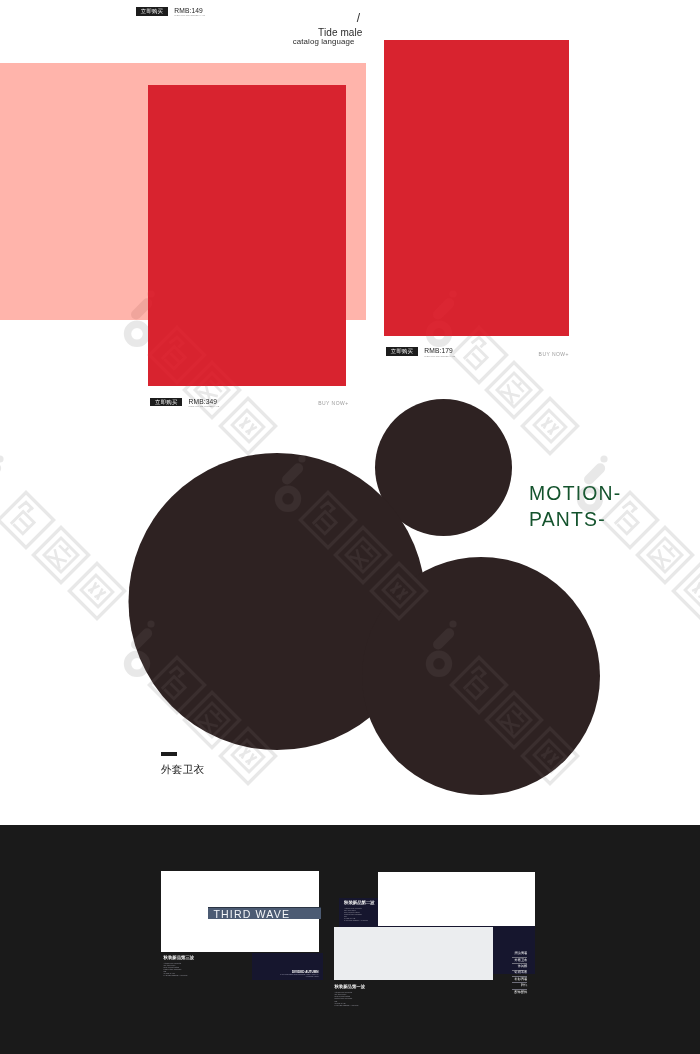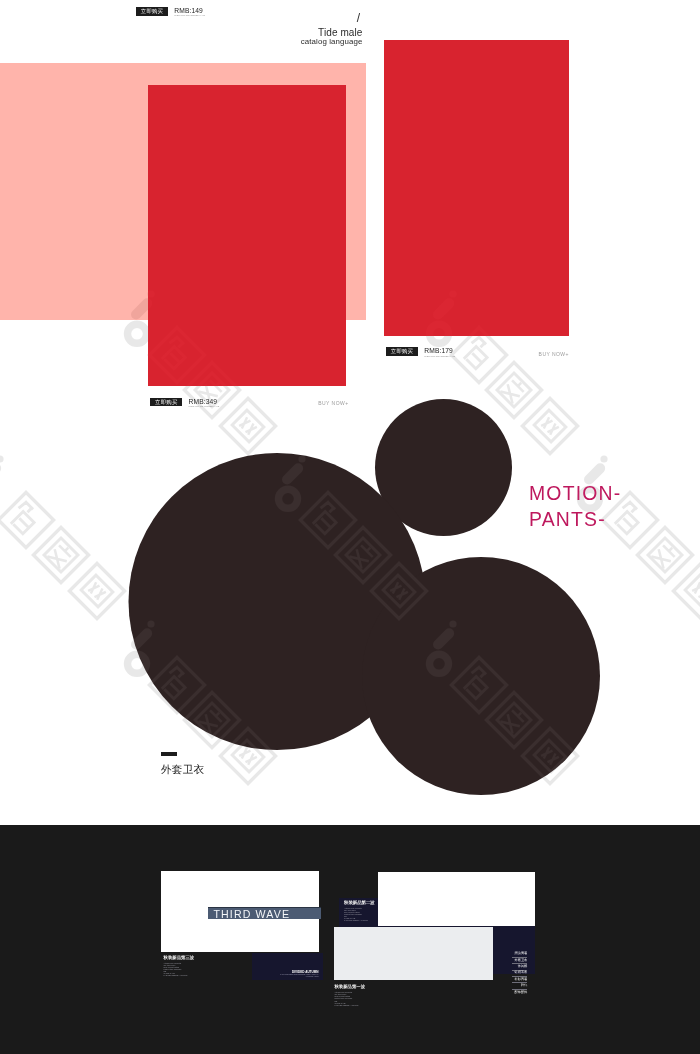--- a/index.html
+++ b/index.html
@@ -26,26 +26,26 @@
              white-space:nowrap;}
   .buy-now{position:absolute;font-size:5px;color:#9c9c9c;letter-spacing:.45px;}
 
   
   #tide-head{position:absolute;left:0;top:0;width:362.5px;text-align:right;}
   #tide-head .slash{font-size:12px;color:#2b2b2b;line-height:1;font-weight:300;
                     display:block;position:absolute;right:2.5px;top:12px;}
   #tide-head .l1{font-size:10px;color:#2b2b2b;letter-spacing:.1px;line-height:1;
                  display:block;position:absolute;right:0;top:28px;}
   #tide-head .l2{font-size:7.9px;color:#2b2b2b;letter-spacing:.1px;line-height:1;
-                 display:block;position:absolute;right:0;top:37.8px;}
+                 display:block;position:absolute;right:8px;top:37.8px;}
 
   
   #circles{position:absolute;left:0;top:0;width:700px;height:1054px;}
 
-  #motion-text{position:absolute;left:529px;top:479.5px;font-size:19.4px;color:#be185d;
+  #motion-text{position:absolute;left:529px;top:479.5px;font-size:19.4px;color:#14532d;
                letter-spacing:1.2px;line-height:26.5px;font-weight:400;}
 
   #copy-block{position:absolute;left:160.9px;top:752.2px;}
   #copy-block .rule{width:16.5px;height:3.6px;background:#1c1c1c;}
   #copy-block .cn{font-size:10.6px;color:#1c1c1c;letter-spacing:.3px;line-height:1;
                   position:absolute;left:0;top:12.3px;white-space:nowrap;}
 
   
   #dark-section{position:absolute;left:0;top:825px;width:700px;height:229px;background:#1a1a1a;}
 

